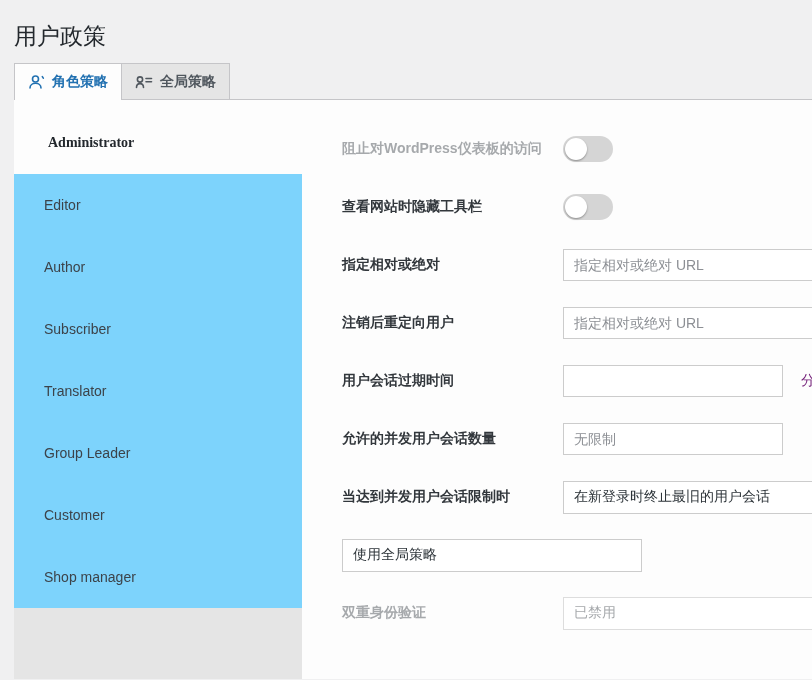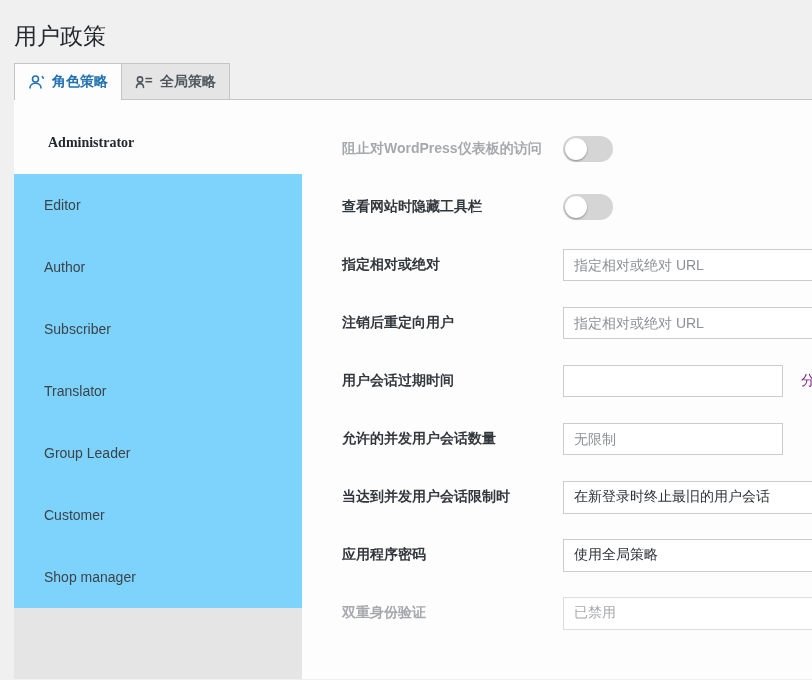--- a/index.html
+++ b/index.html
@@ -148,21 +148,20 @@
             <span class="lbl">允许的并发用户会话数量</span>
             <input type="text" class="txt narrow" value="" placeholder="无限制" style="">
           </div>
           <div class="row">
             <span class="lbl">当达到并发用户会话限制时</span>
             <span class="selectbox">
               <span>在新登录时终止最旧的用户会话</span>
             </span>
           </div>
           <div class="row">
-            <span class="lbl">应用程序密码</span>
             <span class="selectbox">
               <span>使用全局策略</span>
             </span>
           </div>
           <div class="row disabled">
             <span class="lbl">双重身份验证</span>
             <span class="selectbox">
               <span>已禁用</span>
             </span>
           </div>

